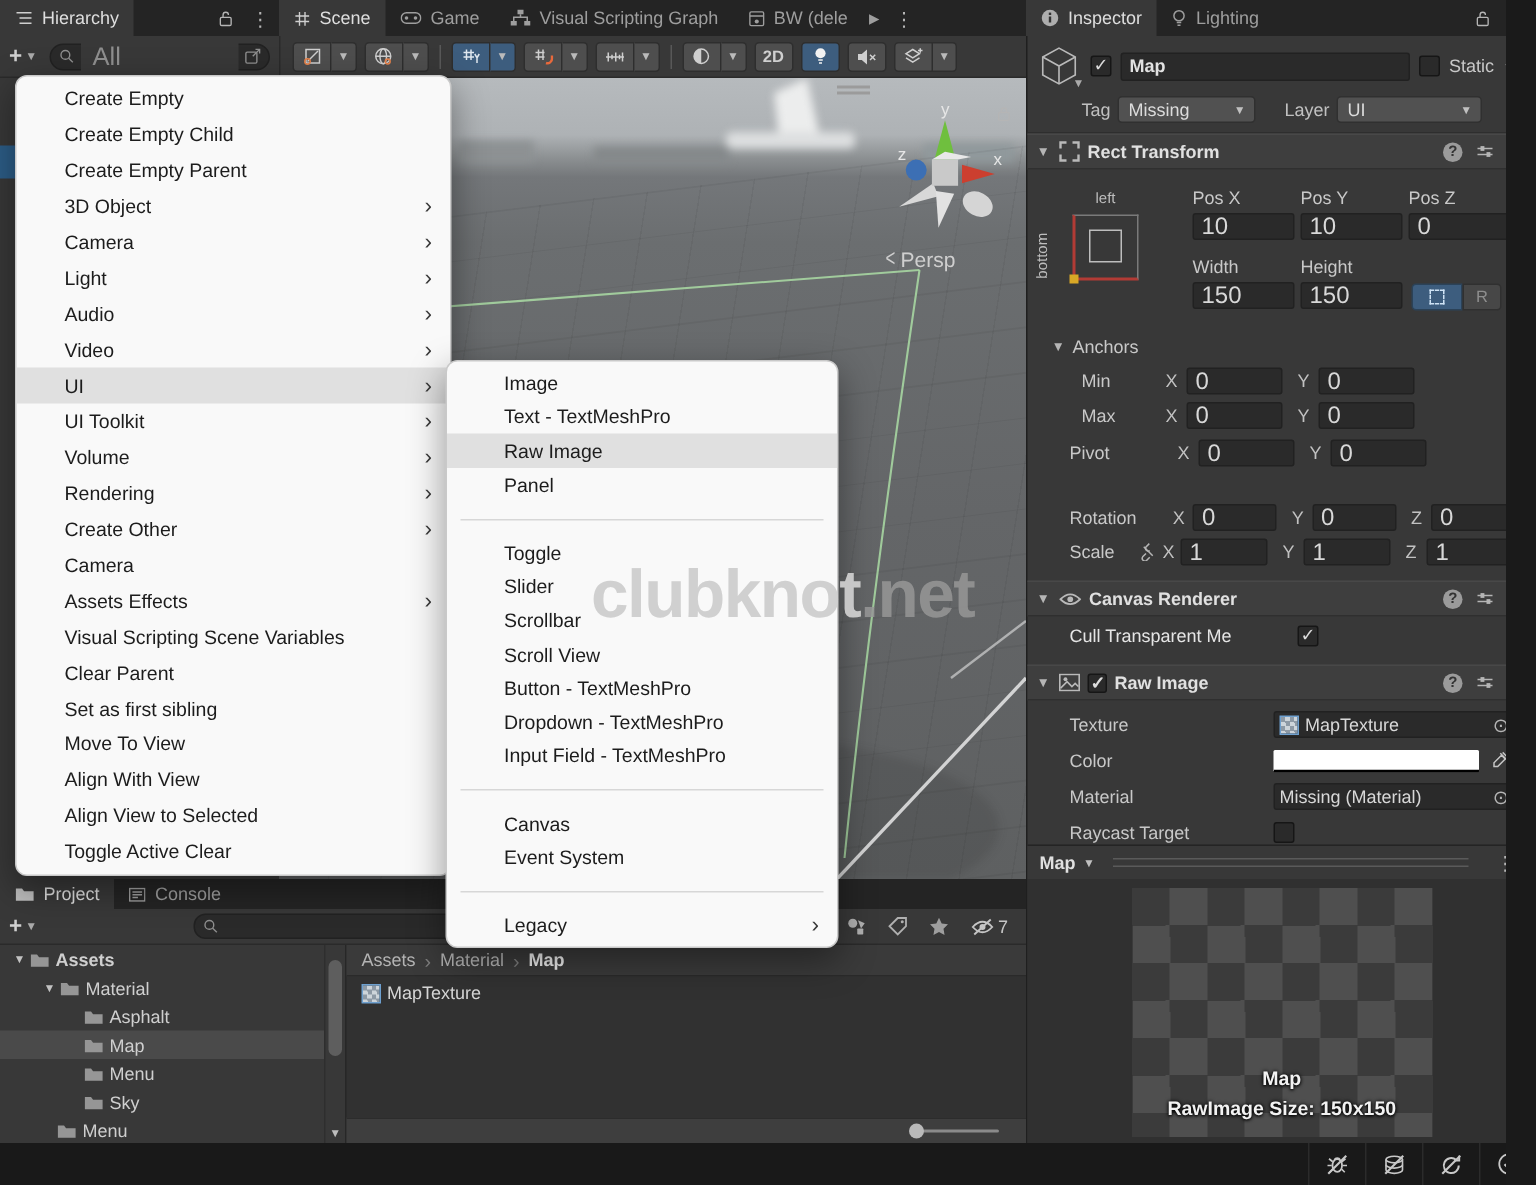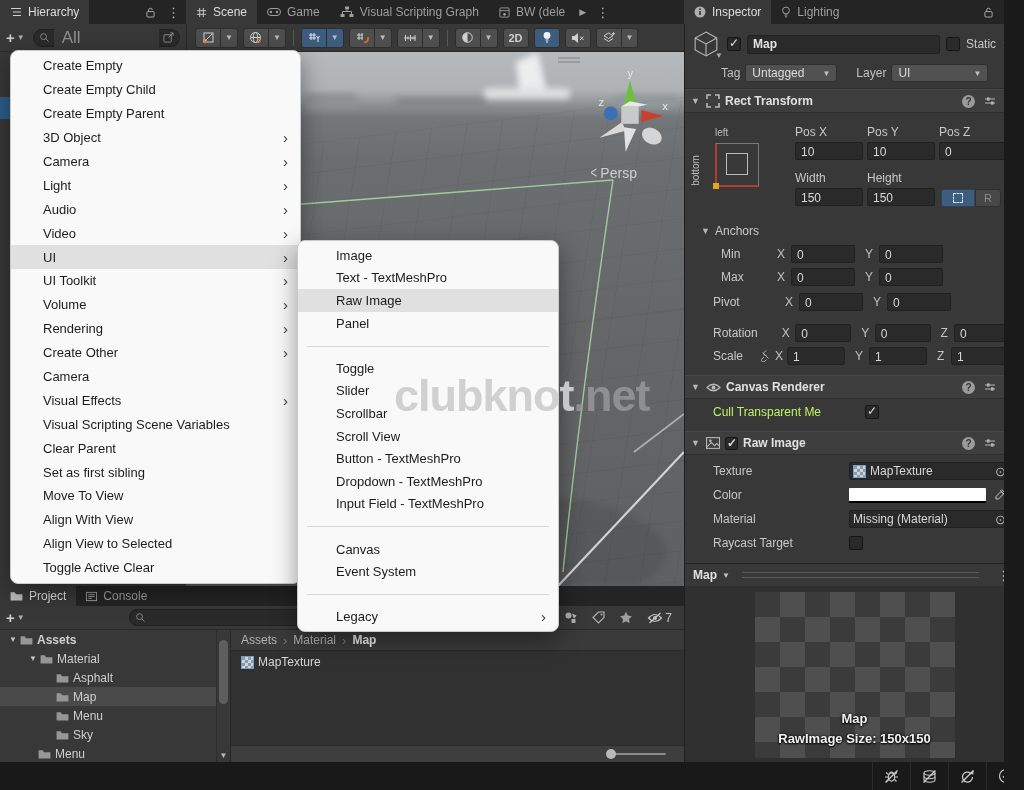--- a/index.html
+++ b/index.html
@@ -100,46 +100,46 @@
   .dropdown{height:18px;background:#515151;border:1px solid #303030;border-radius:3px;display:flex;align-items:center;gap:8px;padding:0 6px;color:#dcdcdc}
   .dropdown .dd,.dd{font-size:8px;color:#c0c0c0}
   .tagdd{width:92px}.layerdd{width:97px}
   
   .chead{height:24px;background:#3e3e3e;border-top:1px solid #484848;border-bottom:1px solid #2f2f2f;display:flex;align-items:center;gap:5px;padding:0 6px;font-weight:bold;color:#e0e0e0}
   .foldico{font-size:9px;color:#b5b5b5;width:10px}
   .chead .right{margin-left:auto;display:flex;align-items:center;gap:9px}
   .helpico{width:13px;height:13px;border-radius:50%;background:#9b9b9b;color:#333;font-size:10px;font-weight:bold;display:flex;align-items:center;justify-content:center}
   
   .rt-top{position:relative;height:106px}
-  .anchor-lbl-top{position:absolute;left:30px;top:14px;width:44px;font-size:10px;color:#bdbdbd}
+  .anchor-lbl-top{position:absolute;left:30px;top:14px;width:44px;text-align:center;font-size:10px;color:#bdbdbd}
   .anchor-lbl-side{position:absolute;left:-5px;top:52px;font-size:10px;color:#bdbdbd;transform:rotate(-90deg)}
   .anchor-widget{position:absolute;left:30px;top:30px;width:44px;height:44px;border:1px solid #7a7a7a;border-left:2px solid #b23b35;border-bottom:2px solid #b23b35}
   .anchor-widget .inner{position:absolute;left:9px;top:9px;width:22px;height:22px;border:1px solid #bdbdbd}
   .anchor-widget .pivdot{position:absolute;left:-4px;bottom:-4px;width:6px;height:6px;background:#d9a826}
   .fgroup{position:absolute;width:68px}
   .fgroup .flab{font-size:12px;color:#c8c8c8;margin-bottom:3px}
-  .field{height:18px;background:#2a2a2a;border:1px solid #212121;border-radius:2px;display:flex;align-items:flex-end;padding:0 5px;color:#d8d8d8;font-size:12px}
+  .field{height:18px;background:#2a2a2a;border:1px solid #212121;border-radius:2px;display:flex;align-items:flex-start;padding:0 5px;color:#d8d8d8;font-size:16px}
   .gx{left:110px;top:12px}.gy{left:182px;top:12px}.gz{left:254px;top:12px;width:70px}
   .gw{left:110px;top:58px}.gh{left:182px;top:58px}
   .bluebtn{position:absolute;left:256px;top:76px;width:34px;height:18px;background:#3d5d7e;border:1px solid #2b4258;border-radius:3px 0 0 3px;display:flex;align-items:center;justify-content:center}
   .bluebtn .bp{width:10px;height:10px;border:1px dashed #cfe3f5}
   .rbtn{position:absolute;left:290px;top:76px;width:26px;height:18px;background:#474747;border:1px solid #303030;border-radius:0 3px 3px 0;color:#8e8e8e;display:flex;align-items:center;justify-content:center;font-size:11px}
   .irow{display:flex;align-items:center;height:23px;padding-right:14px;font-size:12px;color:#c8c8c8}
   .irow .axl{width:14px;color:#c2c2c2}
   .axfield{width:64px;margin-right:10px}
   .axfield3{width:58px;margin-right:10px}
   .anch-head{padding-left:16px;gap:4px}
   .lblA{width:56px}
   .lblB{width:72px}
   .padA{padding-left:36px}
   .padB{padding-left:28px}
   .linkico{width:16px;margin-right:2px}
   
   .cr-row{display:flex;align-items:center;height:26px;padding-left:28px}
-  .cr-lbl{width:152px;overflow:hidden;white-space:nowrap;color:#bef264}
+  .cr-lbl{width:152px;overflow:hidden;white-space:nowrap;color:#e5e5e5}
   .ri-row{display:flex;align-items:center;height:24px;padding:0 14px 0 28px;color:#c8c8c8}
   .ri-lbl{width:136px;white-space:nowrap}
   .objfield{flex:1;height:18px;background:#2a2a2a;border:1px solid #212121;border-radius:2px;display:flex;align-items:center;gap:4px;padding:0 3px;color:#d8d8d8}
   .objfield .target{margin-left:auto;color:#b5b5b5;font-size:13px;line-height:1}
   .swatch{flex:1;height:15px;background:#fff;border-bottom:2px solid #000;border-radius:1px}
   .eyedrop{width:20px;display:flex;justify-content:center;margin-left:4px}
   
   #insp-scroll{position:absolute;right:0;top:42px;width:13px;height:498px;background:#303030;border-left:1px solid #262626}
   #insp-scroll .uar{position:absolute;top:2px;left:0;right:0;text-align:center;font-size:8px;color:#bdbdbd}
   #insp-scroll .thumb{position:absolute;left:2px;right:2px;top:14px;height:444px;background:#555;border-radius:5px}
@@ -481,21 +481,21 @@
       </div>
       <div class="mi has-sub">
         <span class="mi-label">Create Other</span>
         <span class="mi-arrow"></span>
       </div>
       <div class="mi">
         <span class="mi-label">Camera</span>
 
       </div>
       <div class="mi has-sub">
-        <span class="mi-label">Visual Effects</span>
+        <span class="mi-label">Assets Effects</span>
         <span class="mi-arrow"></span>
       </div>
       <div class="mi">
         <span class="mi-label">Visual Scripting Scene Variables</span>
 
       </div>
       <div class="mi">
         <span class="mi-label">Clear Parent</span>
 
       </div>
@@ -773,21 +773,21 @@
         <div class="namefield">
             <span>Map</span>
           </div>
         <span class="chk"></span>
         <span class="static-lbl">Static</span>
         <span class="dd">▼</span>
       </div>
       <div class="go-r2">
         <span class="golabel">Tag</span>
         <div class="dropdown tagdd">
-            <span>Untagged</span>
+            <span>Missing</span>
             <span class="dd" style="margin-left:auto">▼</span>
           </div>
         <span class="golabel" style="margin-left:14px">Layer</span>
         <div class="dropdown layerdd">
             <span>UI</span>
             <span class="dd" style="margin-left:auto">▼</span>
           </div>
       </div>
     </div>
 
@@ -885,21 +885,21 @@
       <span class="lblB">Pivot</span>
       <span class="axl">X</span>
       <div class="field axfield">
           <span>0</span>
         </div>
       <span class="axl">Y</span>
       <div class="field axfield">
           <span>0</span>
         </div>
     </div>
-    <div class="irow padB" style="margin-top:8px">
+    <div class="irow padB" style="margin-top:20px">
       <span class="lblB">Rotation</span>
       <span class="axl">X</span>
       <div class="field axfield3">
           <span>0</span>
         </div>
       <span class="axl">Y</span>
       <div class="field axfield3">
           <span>0</span>
         </div>
       <span class="axl">Z</span>

